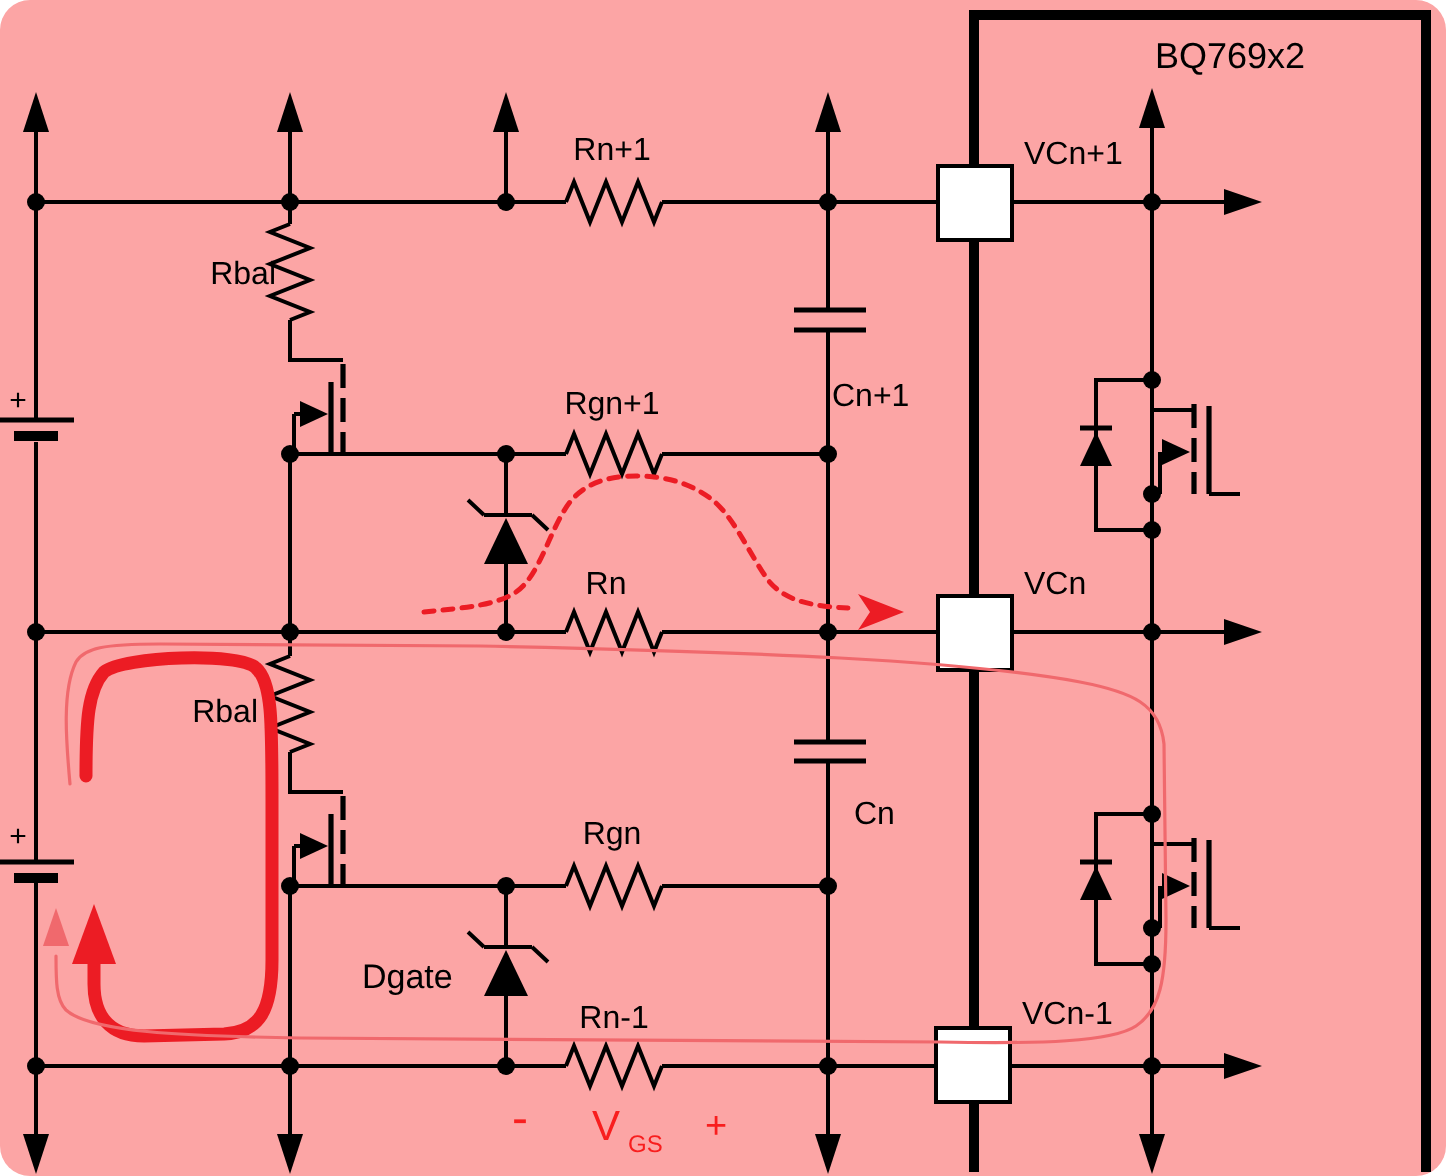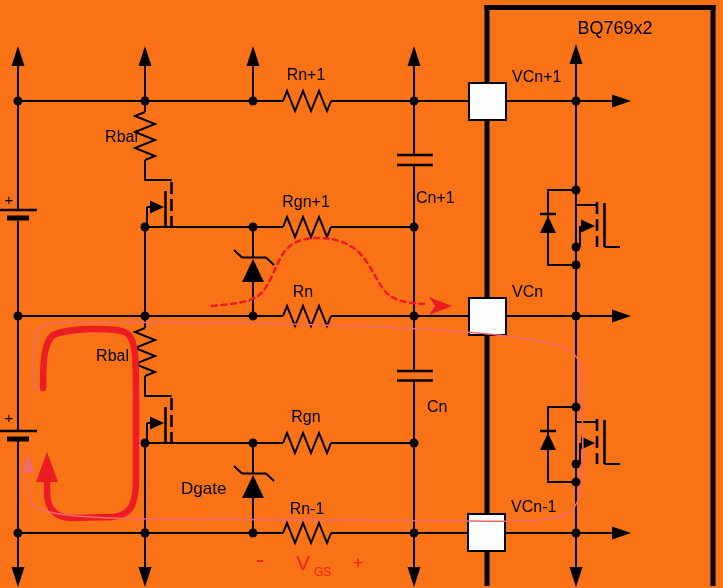--- a/index.html
+++ b/index.html
@@ -1,16 +1,16 @@
 <!DOCTYPE html>
 <html><head>
 <meta charset="utf-8">
 <style>
   html,body{margin:0;padding:0;background:#ffffff;}
-  .stage{width:723px;height:588px;position:relative;background:#f97316;overflow:hidden;}
+  .stage{width:723px;height:588px;position:relative;background:#fca5a5;overflow:hidden;border-radius:15px;}
   svg{display:block;}
   .wire{stroke:#000000;stroke-width:2;fill:none;}
   .wire-thick{stroke:#000000;stroke-width:2.5;fill:none;}
   .plate-neg{stroke:#000000;stroke-width:5;fill:none;}
   .chipborder{stroke:#000000;stroke-width:5;fill:none;}
   .blackfill{fill:#000000;stroke:none;}
   .dot{fill:#000000;stroke:none;}
   .pinbox{fill:#ffffff;stroke:#000000;stroke-width:2;}
   .channel{stroke:#000000;stroke-width:2.6;fill:none;stroke-dasharray:12 5;}
   .gatebar{stroke:#000000;stroke-width:2.6;fill:none;}

